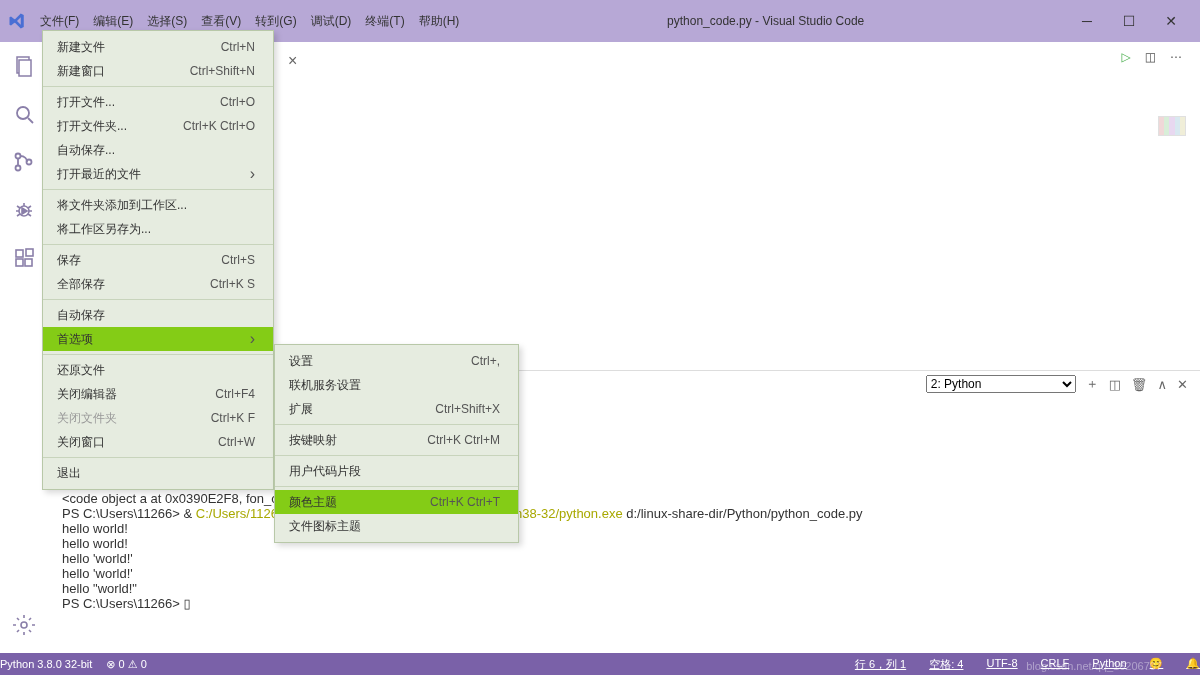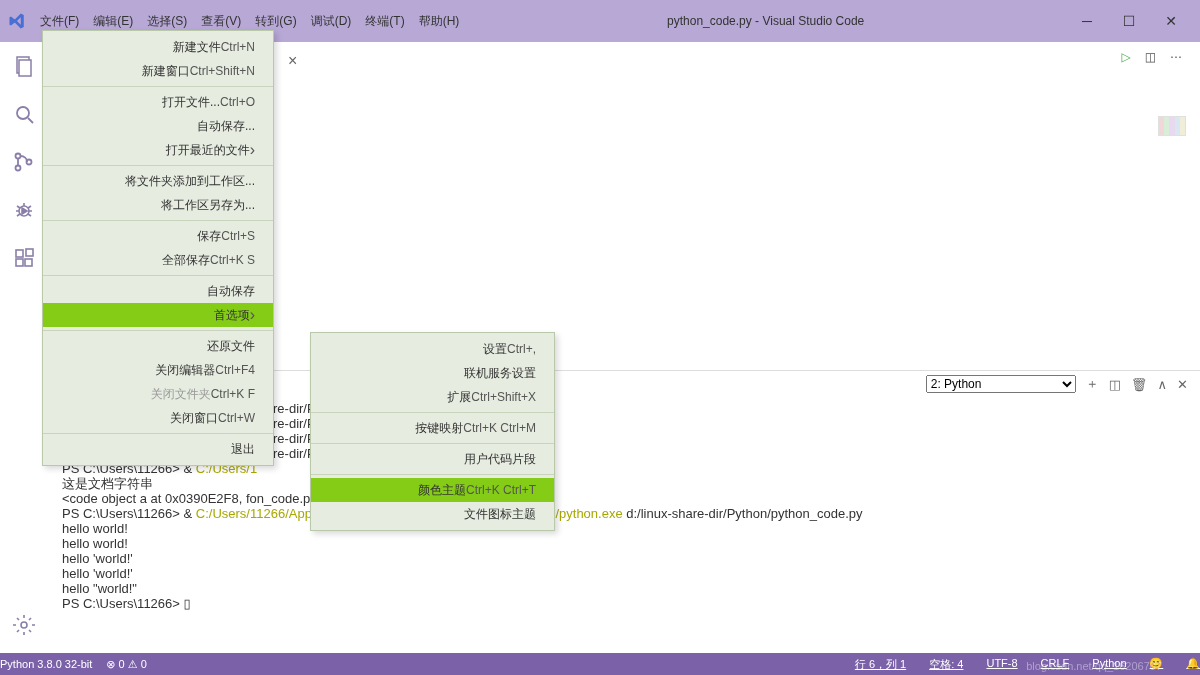--- a/index.html
+++ b/index.html
@@ -32,29 +32,29 @@
 .term-head { display: flex; justify-content: flex-end; align-items: center; padding: 4px 12px; gap: 10px; color: #666; }
 .term-head select { width: 150px; font-size: 12px; }
 .term-body { padding: 4px 14px; line-height: 15px; white-space: pre; }
 .term-body .y { color: #a8a800; }
 
 .statusbar { position: absolute; bottom: 0; left: 0; right: 0; height: 22px; background: #7a61a8; color: #fff; display: flex; align-items: center; font-size: 11px; padding: 0 0; gap: 14px; }
 .statusbar .right { margin-left: auto; display: flex; gap: 23px; text-decoration: underline; }
 .watermark { position: absolute; right: 38px; bottom: 3px; font-size: 11px; color: rgba(255,255,255,.4); }
 
 .dropdown { position: absolute; background: #e6ece0; border: 1px solid #b8c8a8; box-shadow: 3px 3px 6px rgba(0,0,0,.15); padding: 4px 0; min-width: 228px; color: #333; }
-.dropdown .row { display: flex; justify-content: flex-end; align-items: center; padding: 3px 18px 3px 14px; line-height: 18px; cursor: pointer; }
+.dropdown .row { display: flex; justify-content: space-between; align-items: center; padding: 3px 18px 3px 14px; line-height: 18px; cursor: pointer; }
 .dropdown .row.has-sub::after { content: "›"; font-size: 16px; color: #555; }
 .dropdown .row.hover { background: #84cc16; }
 .dropdown .row.disabled { color: #999; }
 .dropdown hr { border: none; border-top: 1px solid #c8d4bc; margin: 3px 0; }
 .dropdown .kb { color: #555; font-size: 12px; }
 
 #menu1 { top: 30px; left: 42px; width: 232px; }
-#menu2 { top: 332px; left: 274px; width: 245px; margin-left: 36px; }
+#menu2 { top: 344px; left: 274px; width: 245px; }
 
 svg { display: block; }
 </style>
 </head>
 <body>
 
 <div class="titlebar">
   <span class="vsc-logo">
     <svg viewBox="0 0 24 24" width="18" height="18">
         <path fill="#4a6fd4" d="M17 2l4 2v16l-4 2-8-8-5 4-2-1V7l2-1 5 4 8-8zM6 12l3-3v6l-3-3zm11 5V7l-5 5 5 5z"></path>
@@ -179,20 +179,24 @@
     <div class="row">
       <span>新建窗口</span>
       <span class="kb">Ctrl+Shift+N</span>
     </div>
     <hr>
     <div class="row">
       <span>打开文件...</span>
       <span class="kb">Ctrl+O</span>
     </div>
     <div class="row">
+      <span>打开文件夹...</span>
+      <span class="kb">Ctrl+K Ctrl+O</span>
+    </div>
+    <div class="row">
       <span>自动保存...</span>
     </div>
     <div class="row has-sub">
       <span>打开最近的文件</span>
     </div>
     <hr>
     <div class="row">
       <span>将文件夹添加到工作区...</span>
     </div>
     <div class="row">

